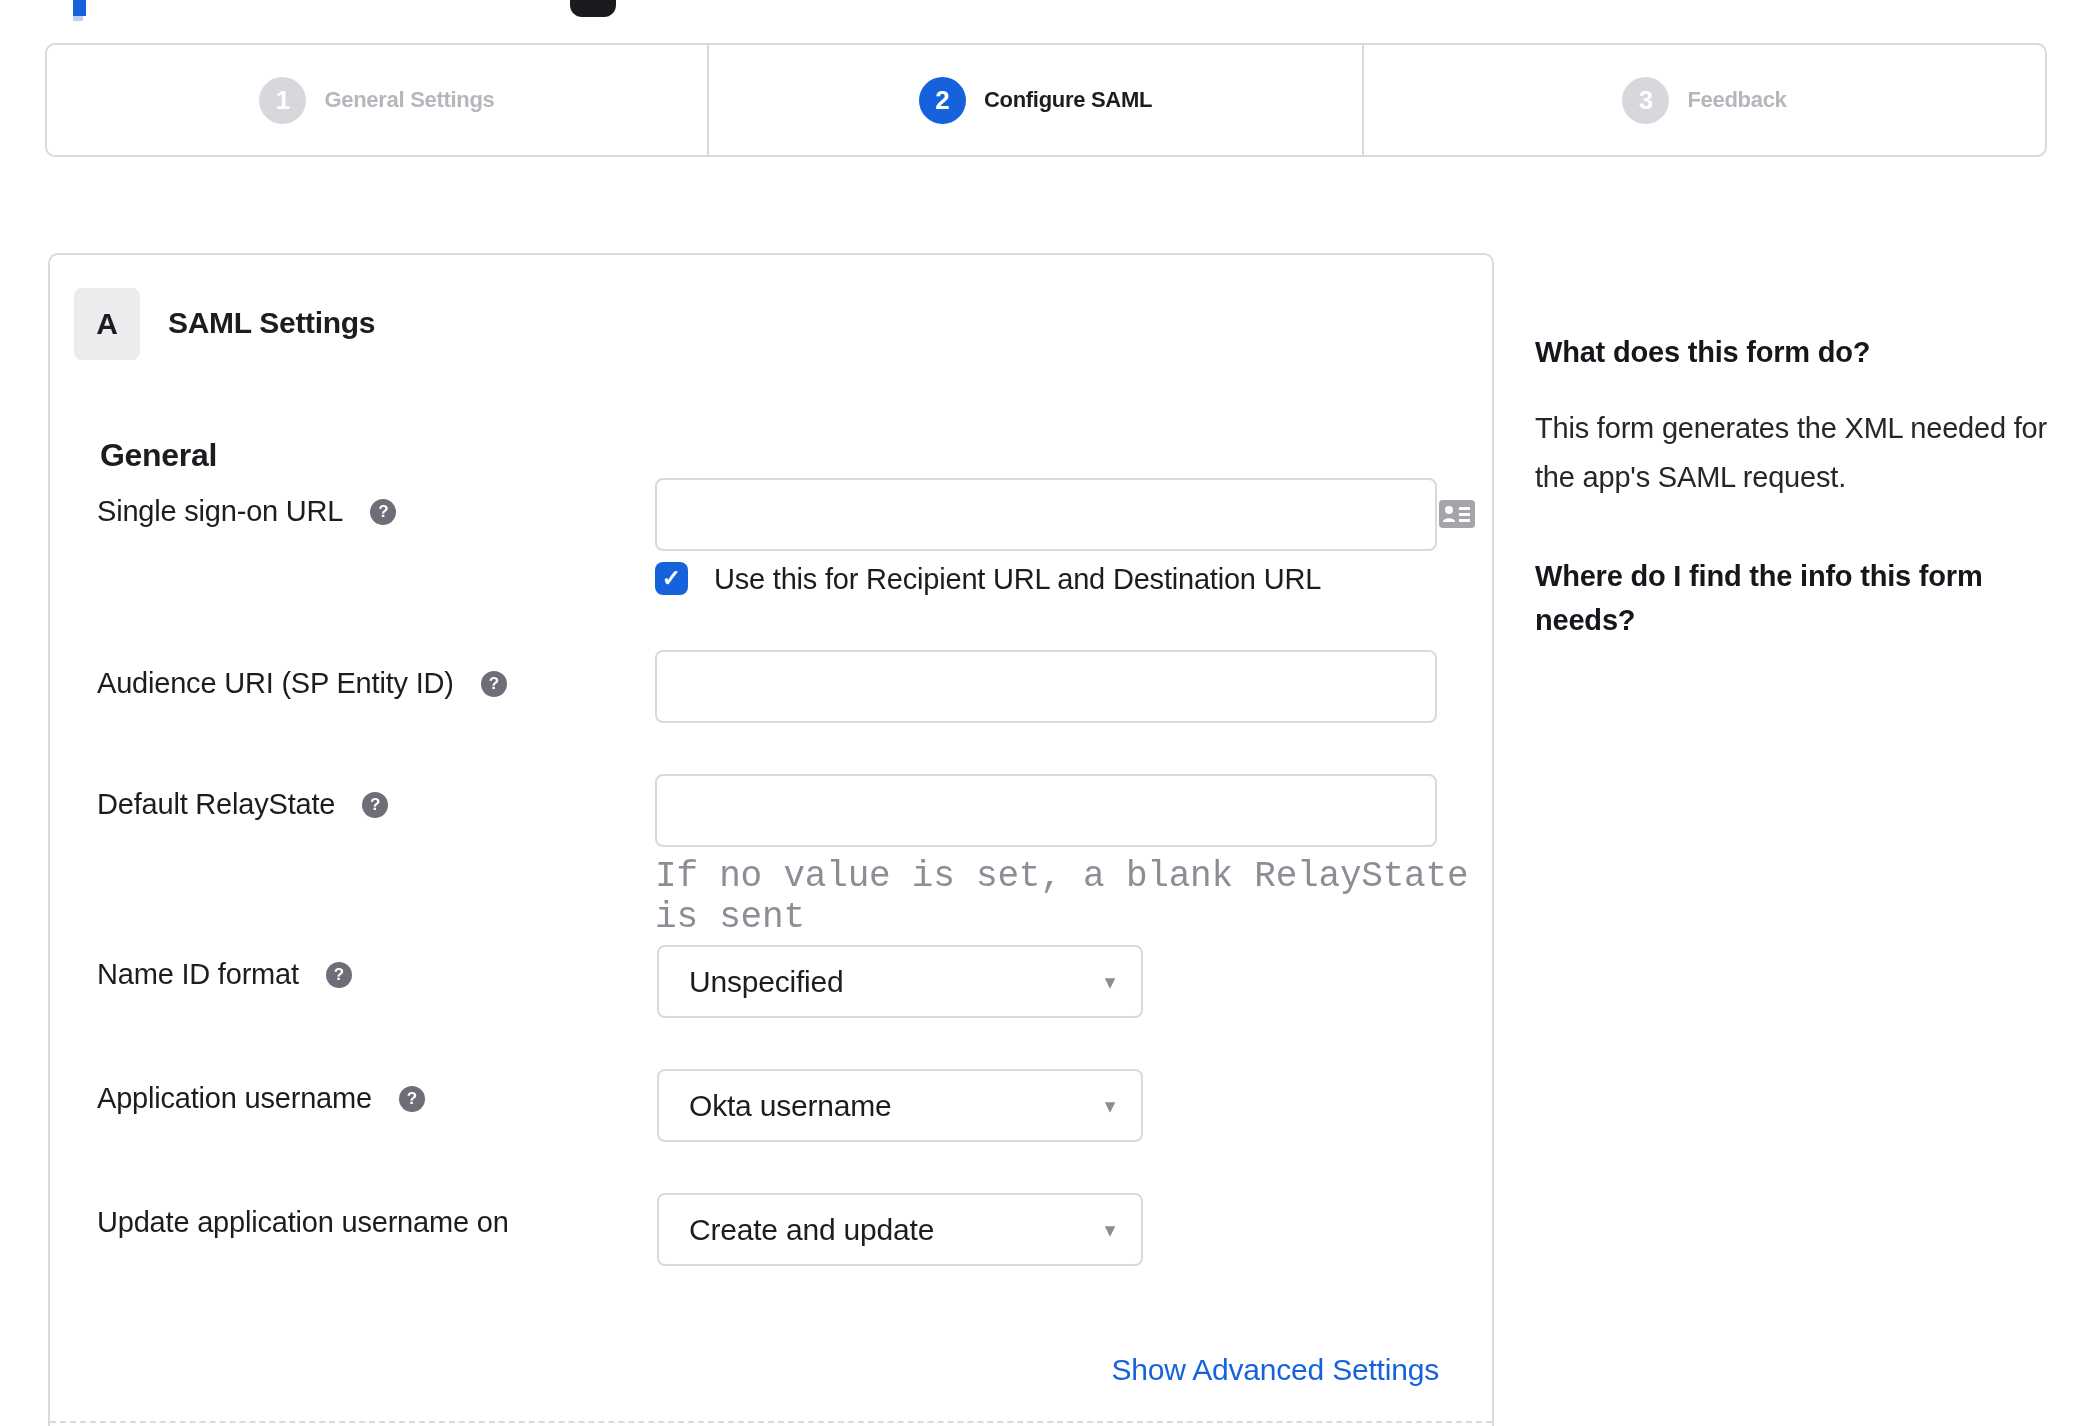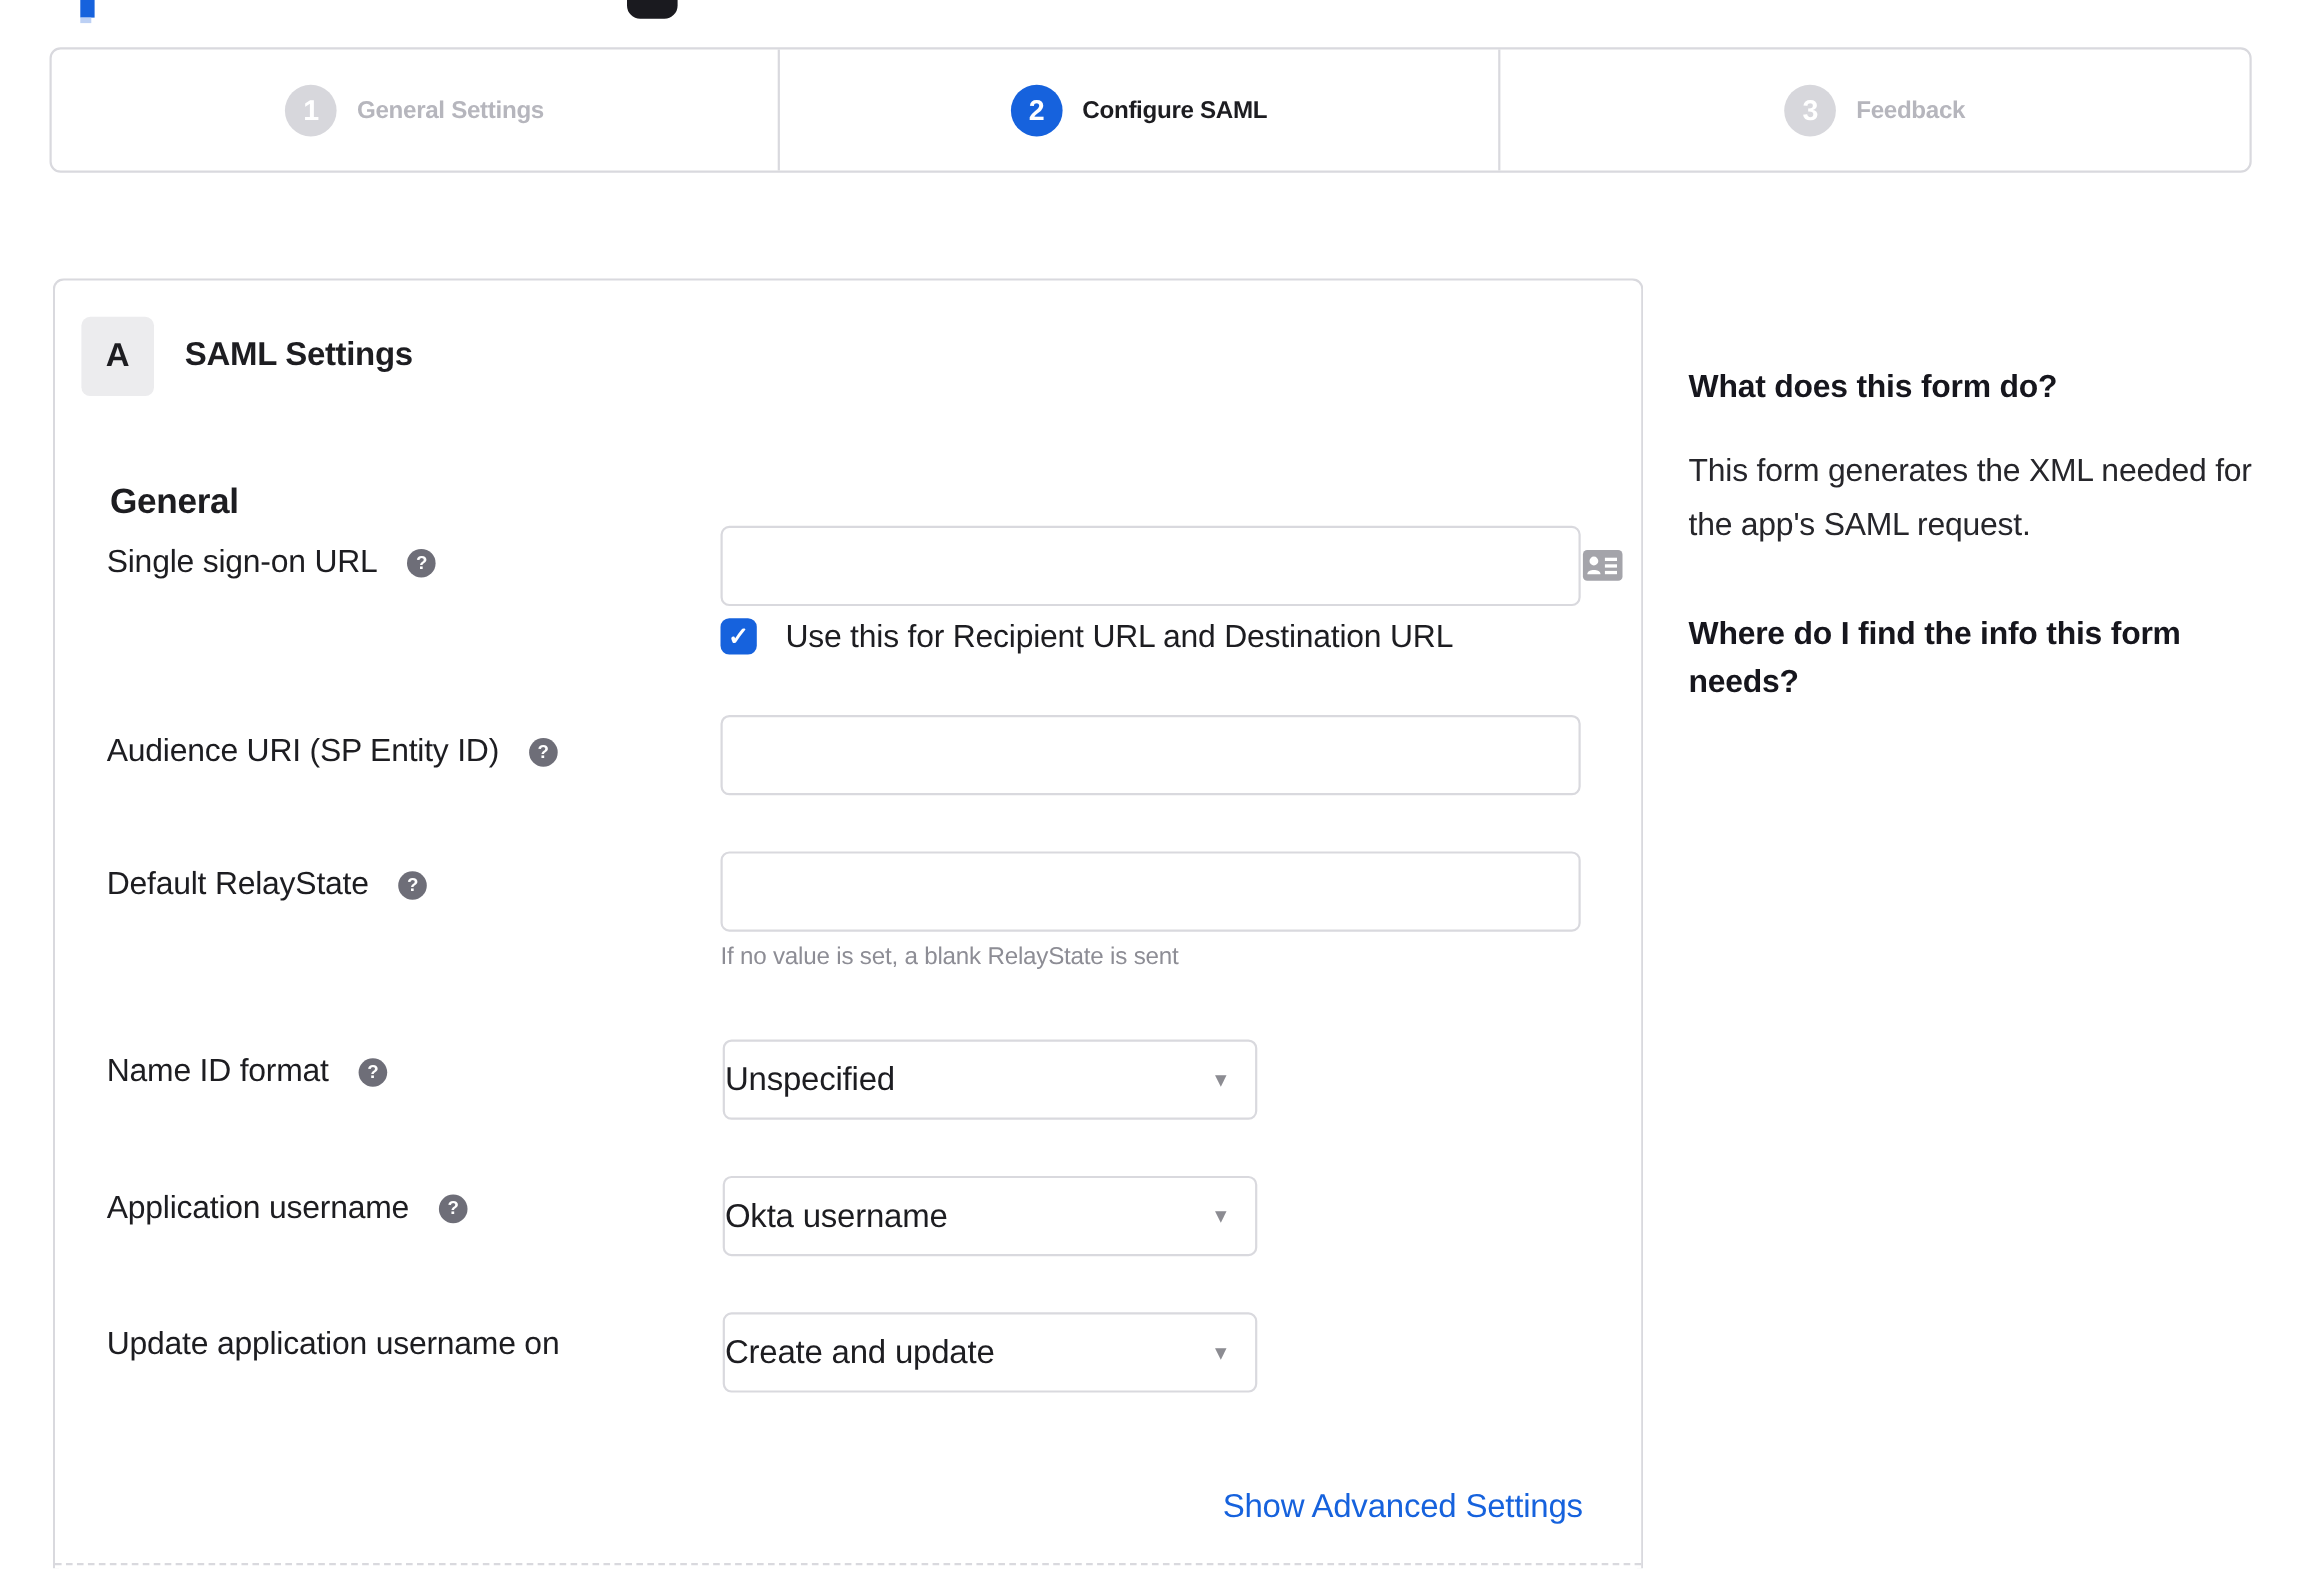--- a/index.html
+++ b/index.html
@@ -46,24 +46,24 @@
   .lab-aud   { top:412px; }  .in-aud   { top:395px; }
   .lab-relay { top:533px; }  .in-relay { top:519px; }
 
   .card-icon { right:16px; top:244px; width:38px; height:30px; pointer-events:none; }
 
   .checkbox { left:605px; top:307px; width:33px; height:33px; background:#1662dd; border-radius:8px;
               color:#fff; font-size:23px; font-weight:700; display:flex; align-items:center;
               justify-content:center; cursor:pointer; }
   .checkbox-label { left:664px; top:308px; font-size:29px; letter-spacing:-0.2px; }
 
-  .helper { left:605px; top:601px; font-size:22px; color:#8d8d95; letter-spacing:-0.2px; }
+  .helper { left:605px; top:601px; font-size:36px; color:#8d8d95; letter-spacing:-0.2px;font-family:Liberation Mono, monospace; }
 
   .select { left:607px; width:486px; height:73px; background:#fff; border:2px solid #d9d9de;
-            border-radius:8px; display:flex; align-items:center; 
+            border-radius:8px; display:flex; align-items:center; padding-left:30px;
             font-size:30px; cursor:pointer; letter-spacing:-0.2px; }
   .select .caret { position:absolute; right:26px; top:50%; transform:translateY(-52%);
                    font-size:21px; color:#8c8c92; }
   .lab-nameid  { top:703px; }  .sel-nameid  { top:690px; }
   .lab-appuser { top:827px; }  .sel-appuser { top:814px; }
   .lab-update  { top:951px; }  .sel-update  { top:938px; }
 
   .adv-link { left:605px; top:1098px; width:784px; text-align:right; font-size:30px;
               color:#1662dd; font-weight:500; letter-spacing:-0.2px; cursor:pointer; }
   .dashed { left:0; right:0; top:1166px; border-top:2px dashed #d9d9de; height:0; }

